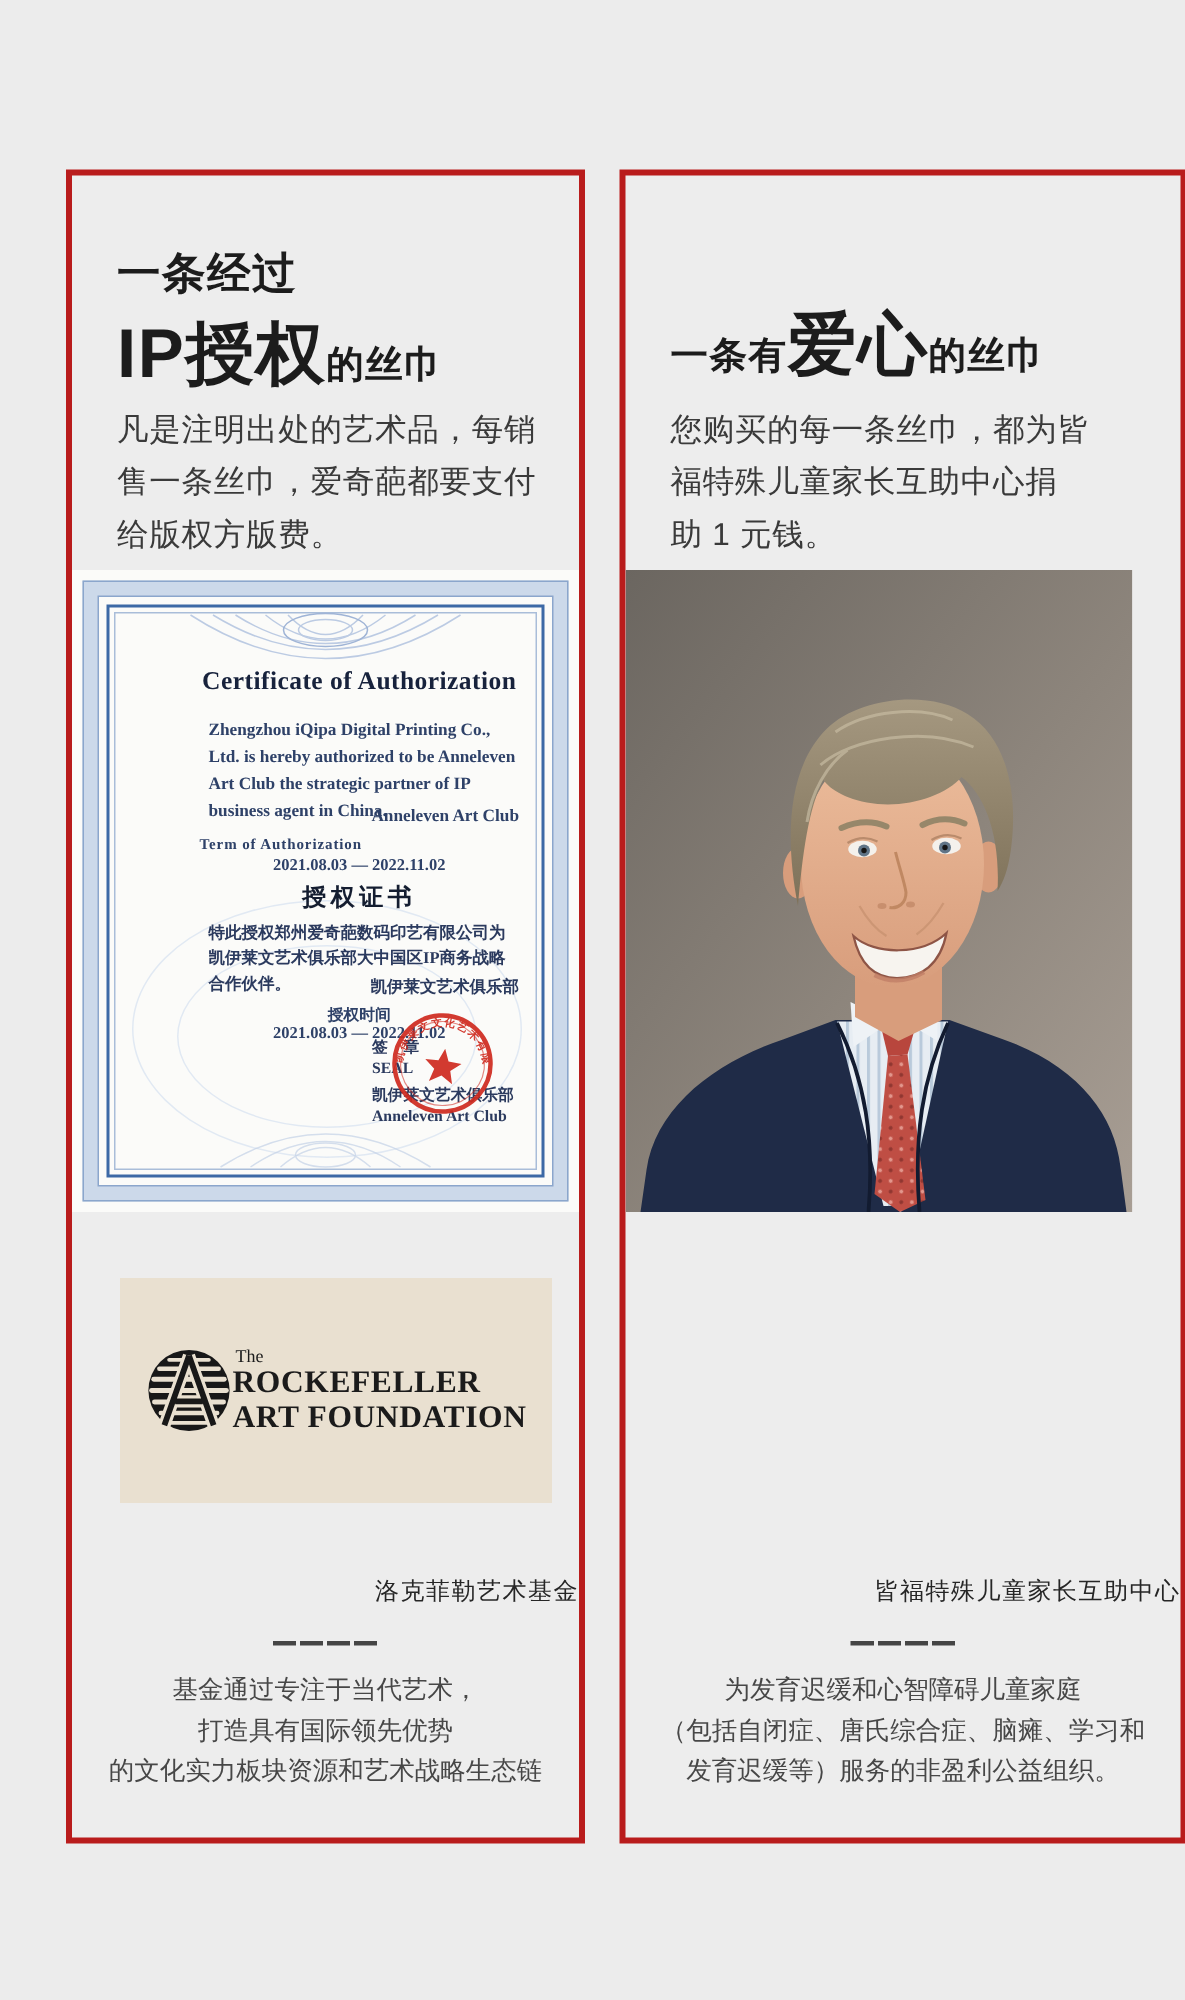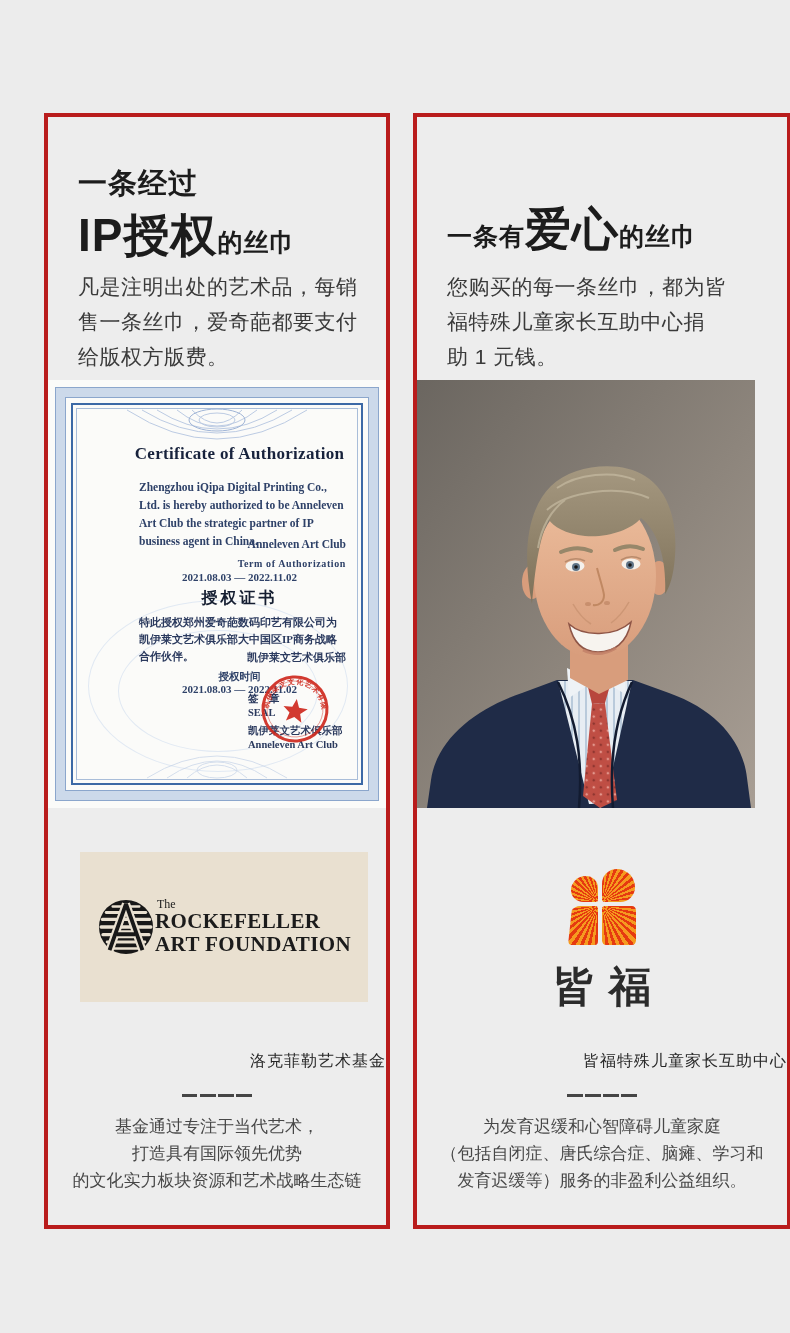--- a/index.html
+++ b/index.html
@@ -43,21 +43,21 @@
   .cert .frame2{position:absolute;inset:28px;border:1px solid #a9bdd9;}
   .cert .rosette{position:absolute;top:28px;left:50%;transform:translateX(-50%);}
   .cert .rosette-b{position:absolute;bottom:28px;left:50%;transform:translateX(-50%) scaleY(-1);opacity:.7;}
   .cert .wm1,.cert .wm2{position:absolute;border-radius:50%;border:1px solid #e1e9f3;}
   .cert .wm1{left:40px;top:220px;width:258px;height:170px;}
   .cert .wm2{left:70px;top:250px;width:198px;height:120px;}
   .c-abs{position:absolute;left:44px;right:40px;color:#2e4168;margin-left:41px;}
   .c-title{top:64px;text-align:center;font-size:17px;font-weight:700;color:#17223c;letter-spacing:0.3px;}
   .c-para{top:98px;left:50px;right:40px;font-size:11.5px;line-height:18px;font-weight:600;}
   .c-sign-en{top:158px;text-align:right;font-size:11.5px;font-weight:600;}
-  .c-term-label{top:178px;text-align:right;font-size:10px;font-weight:600;letter-spacing:0.6px;}
+  .c-term-label{top:178px;text-align:left;font-size:10px;font-weight:600;letter-spacing:0.6px;}
   .c-dates{top:191px;text-align:center;font-size:11px;font-weight:700;}
   .c-title-zh{top:208px;text-align:center;font-size:16px;font-weight:700;color:#141d30;letter-spacing:3px;}
   .c-para-zh{top:234px;left:50px;right:40px;font-size:11px;line-height:17px;font-weight:700;color:#2b3a5e;}
   .c-sign-zh{top:270px;text-align:right;font-size:11px;font-weight:700;color:#2b3a5e;}
   .c-term-label-zh{top:290px;text-align:center;font-size:10.5px;font-weight:700;}
   .c-dates-zh{top:303px;text-align:center;font-size:11px;font-weight:700;}
   .c-seal-text{position:absolute;left:200px;top:312px;font-size:10.5px;line-height:14px;
                font-weight:700;color:#2b3a5e;}
   .c-seal-text .gap{height:4px;}
   .seal{position:absolute;left:208px;top:290px;opacity:.92;transform:rotate(-4deg);}
@@ -303,29 +303,20 @@
       <ellipse cx="190" cy="223" rx="3" ry="2" fill="#b97f5d" opacity="0.6"></ellipse>
 
       <path d="M156,224 Q164,238 174,244" stroke="#c89270" stroke-width="1.5" fill="none" opacity="0.8"></path>
       <path d="M212,222 Q204,236 194,243" stroke="#c89270" stroke-width="1.5" fill="none" opacity="0.8"></path>
 
       <path d="M152,244 C166,257 198,257 214,242 C210,263 197,272 181,272 C165,272 156,262 152,244 Z" fill="#f7f4ef" stroke="#8e5546" stroke-width="1.5"></path>
       <path d="M166,270 Q182,278 199,268" stroke="#c17e66" stroke-width="3" fill="none" opacity="0.8"></path>
     </svg>
   </div>
 
-  <div class="jf-block">
-    <div class="jf-icon">
-      <div class="jf-tl"></div>
-      <div class="jf-tr"></div>
-      <div class="jf-bl"></div>
-      <div class="jf-br"></div>
-    </div>
-    <div class="jf-name">皆福</div>
-  </div>
 
   <div class="org-name">皆福特殊儿童家长互助中心</div>
   <div class="divider"></div>
   <div class="org-desc">
     <div>为发育迟缓和心智障碍儿童家庭</div>
     <div>（包括自闭症、唐氏综合症、脑瘫、学习和</div>
     <div>发育迟缓等）服务的非盈利公益组织。</div>
   </div>
 </div>
 

